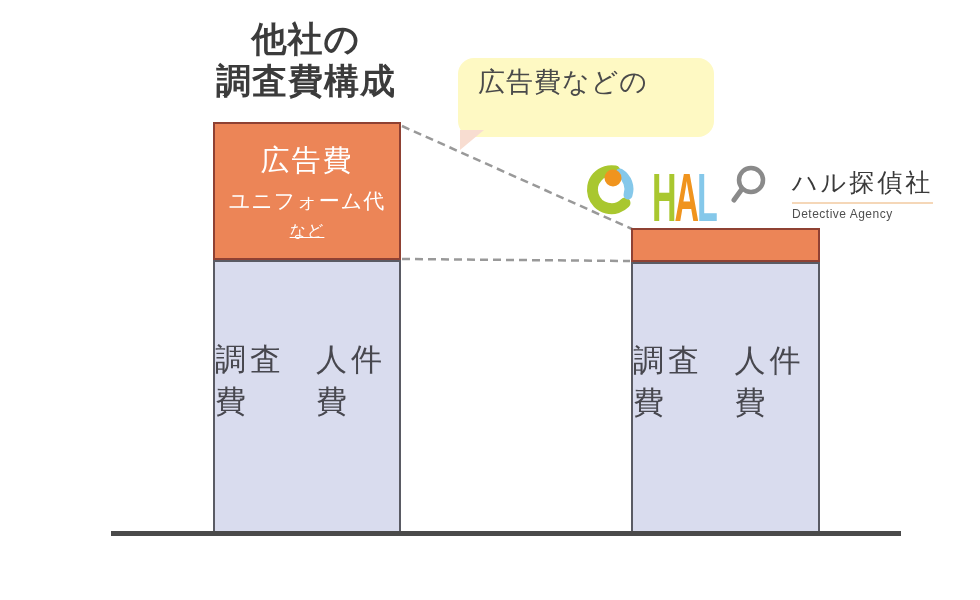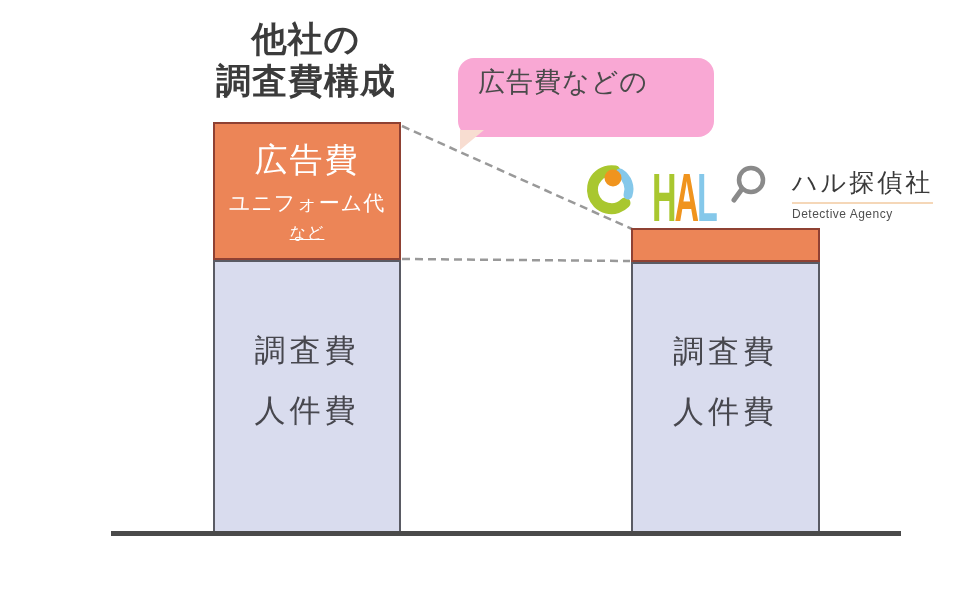--- a/index.html
+++ b/index.html
@@ -13,21 +13,21 @@
   
   .page-title{
     position:absolute;left:168px;top:18px;width:220px;
     text-align:center;font-size:35px;font-weight:bold;color:#3b3b3b;
     line-height:1.2;letter-spacing:1px;
   }
 
   
   .callout{
     position:absolute;left:430px;top:58px;width:256px;height:79px;
-    background:#f9a8d4;border-radius:16px;
+    background:#fef9c3;border-radius:16px;
     color:#4a4a4a;font-size:27px;line-height:1.35;
     padding:6px 12px 0 20px;box-sizing:border-box;letter-spacing:1px;
   }
   .callout-tail{
     position:absolute;left:432px;top:130px;width:0;height:0;
     border-top:20px solid #f8ddd1;border-right:24px solid transparent;
   }
 
   
   .bar{position:absolute;box-sizing:border-box;}
@@ -36,26 +36,26 @@
     display:flex;flex-direction:column;align-items:center;justify-content:center;
   }
   .seg-ad{
     background:#ec8557;border:2px solid #8f4133;color:#ffffff;
   }
   .seg-main{
     background:#d9dcee;border:2px solid #5a5b64;color:#47474e;
   }
   .left-bar{left:185px;top:122px;width:188px;height:411px;}
   .left-ad{top:0;height:138px;gap:6px;}
-  .left-ad .l1{font-size:33px;letter-spacing:2px;}
+  .left-ad .l1{font-size:29px;letter-spacing:2px;}
   .left-ad .l2{font-size:21px;letter-spacing:1px;}
   .left-ad .l3{font-size:16px;letter-spacing:1px;text-decoration:underline;}
   .left-main{top:138px;height:273px;}
   .main-label{
-    display:flex;flex-direction:column;align-items:center;gap:18px;
+    display:flex;flex-direction:row;align-items:center;gap:18px;
     font-size:31px;letter-spacing:4px;transform:translateY(-16px);
   }
   .right-bar{left:603px;top:228px;width:189px;height:305px;}
   .right-ad{top:0;height:34px;border-width:2px;}
   .right-main{top:34px;height:271px;}
 
   
   .baseline{
     position:absolute;left:83px;top:531px;width:790px;height:5px;
     background:#4a4a4a;

